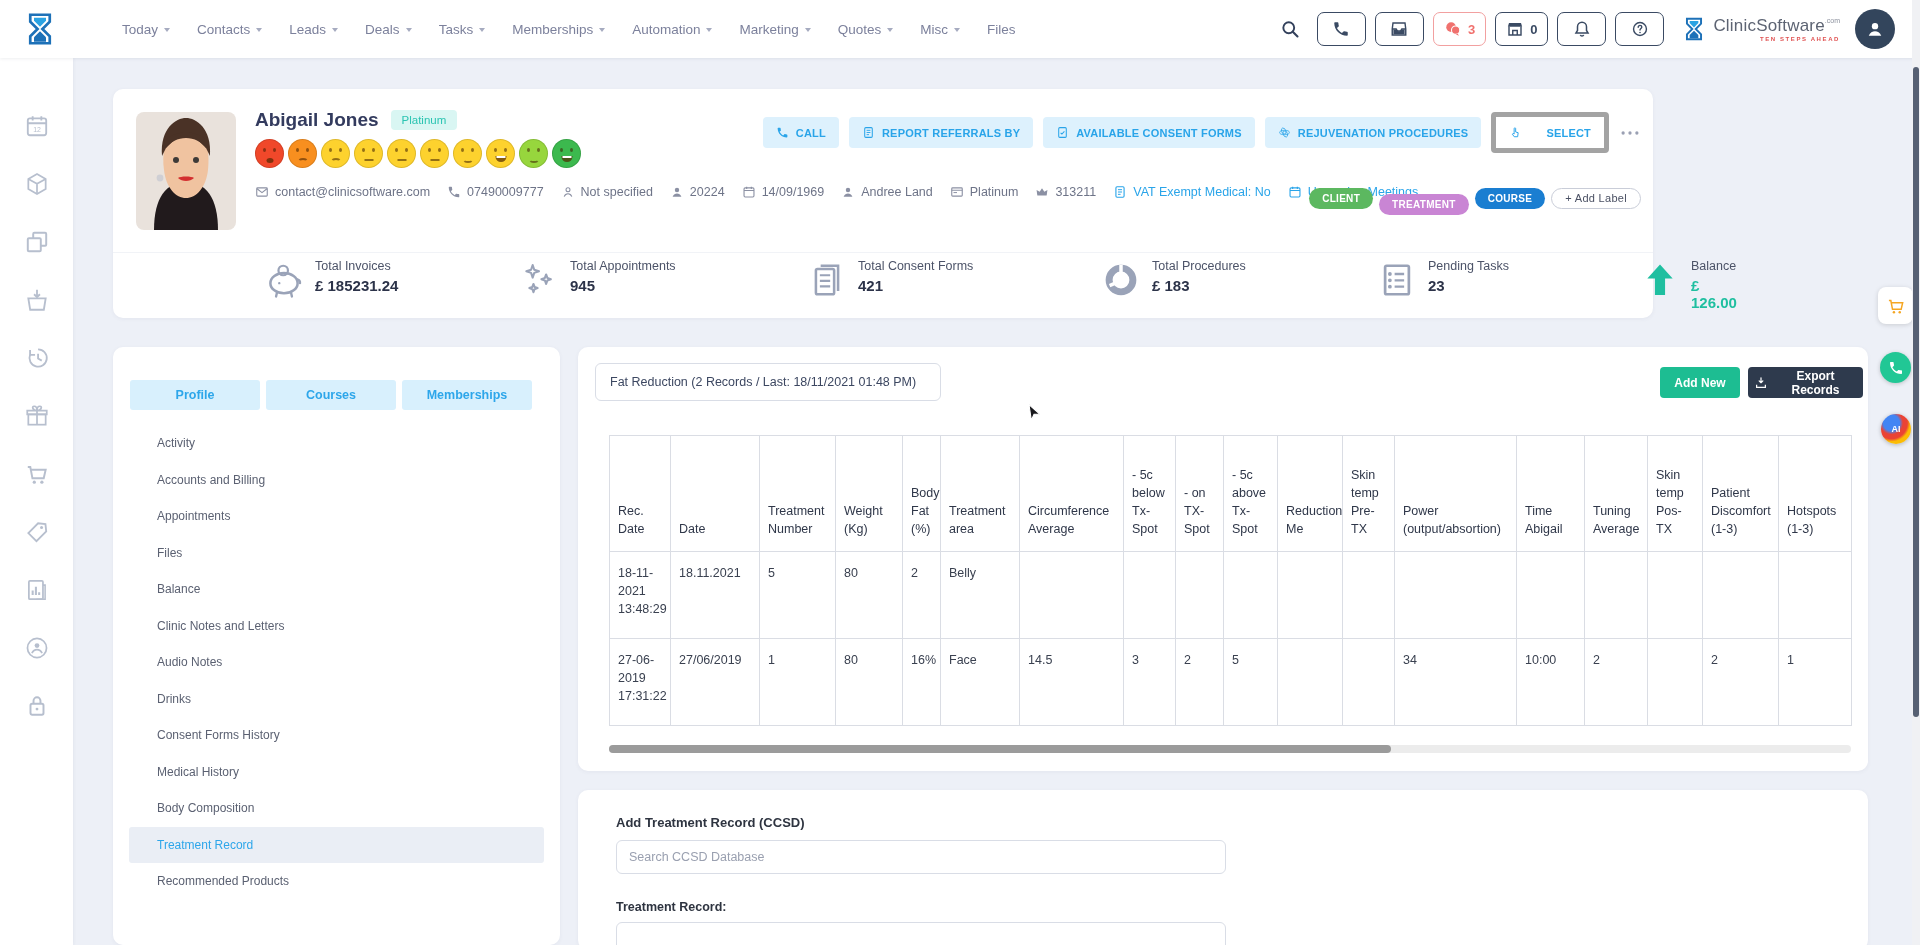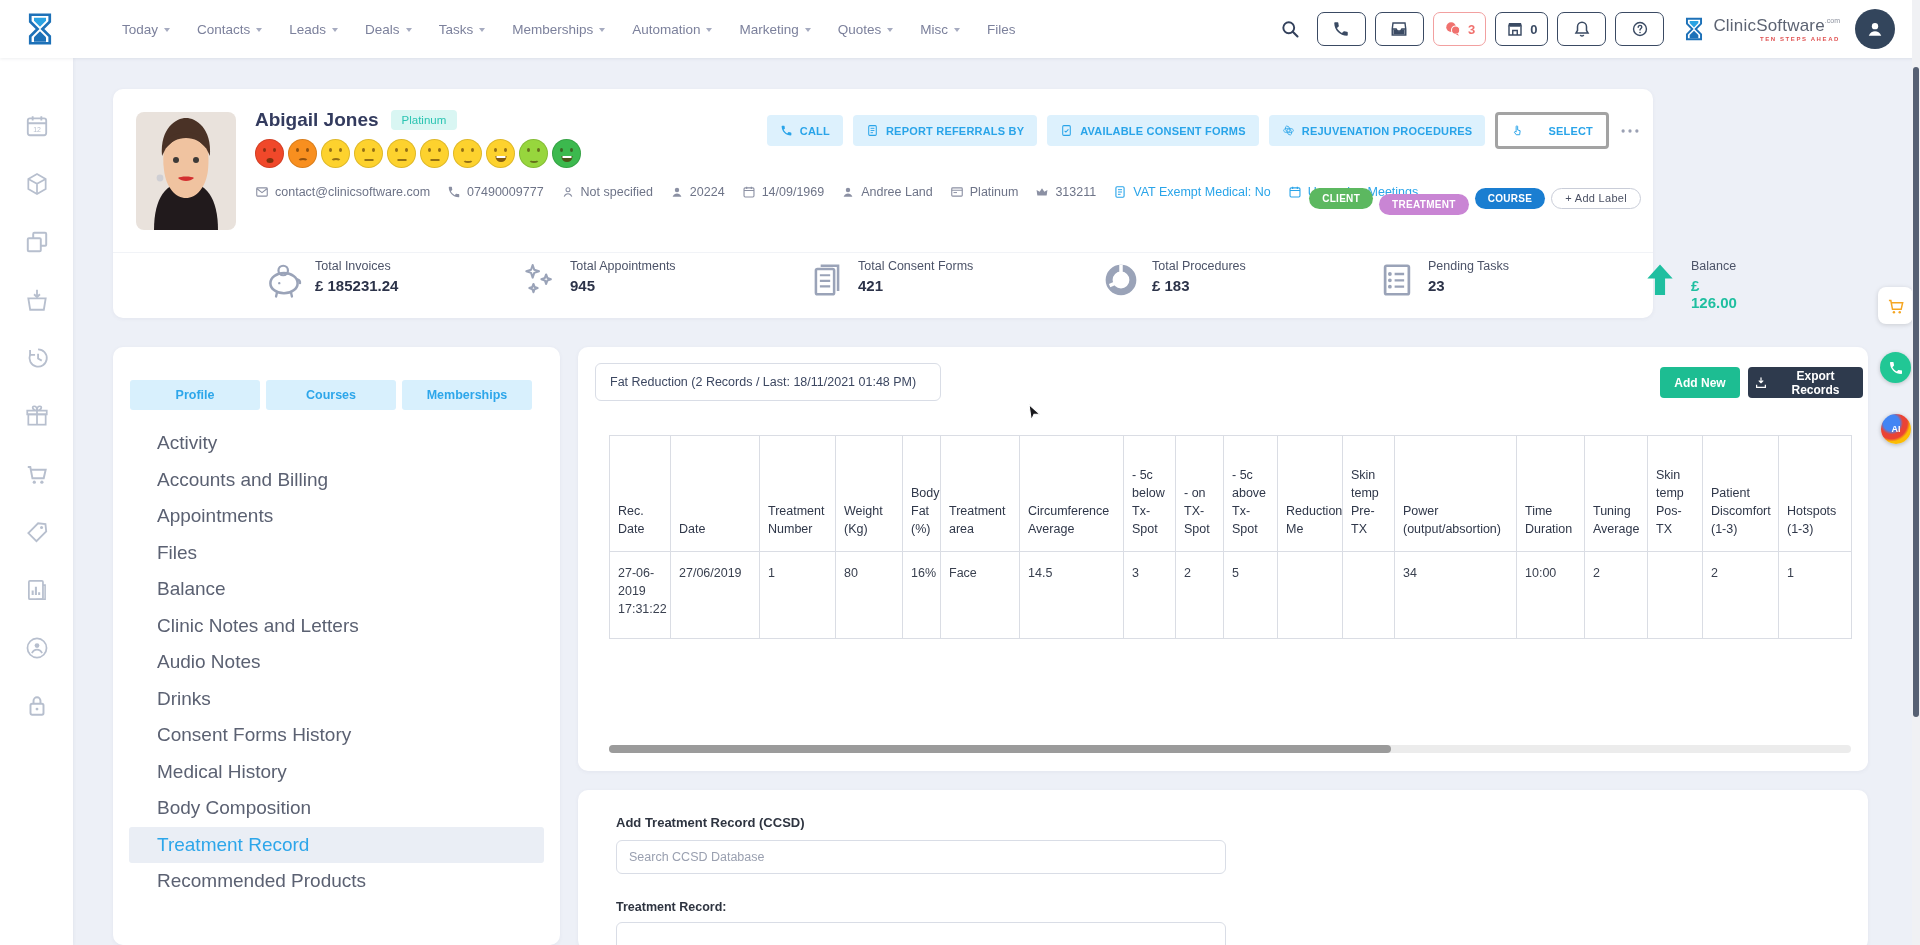--- a/index.html
+++ b/index.html
@@ -64,38 +64,38 @@
   .citem .ico{width:14px;height:14px;color:#8b90a3;}
   .citem.accent{color:#29a4e9;}
   .citem.accent .ico{color:#29a4e9;}
   #labelrow{position:absolute;right:12px;top:92px;display:flex;align-items:center;gap:6px;}
   .pill{height:21px;display:flex;align-items:center;padding:0 13px;border-radius:11px;font-size:10px;font-weight:bold;color:#fff;letter-spacing:.3px;}
   .pill.add{background:#fff;border:1px solid #c9cdd8;color:#4a5063;font-weight:normal;font-size:11px;cursor:pointer;}
   #actionrow{position:absolute;right:12px;top:23px;display:flex;align-items:center;gap:10px;}
   .abtn{display:flex;align-items:center;gap:7px;background:#ddf1fd;color:#29a4e9;border:none;border-radius:4px;
     padding:9px 13px;font-size:11px;font-weight:bold;letter-spacing:.2px;cursor:pointer;white-space:nowrap;}
   .abtn .ico{width:13px;height:13px;}
-  .abtn.select{background:#fff;border:3px solid #a3a3a3;gap:24px;}
+  .abtn.select{background:#fff;border:5px solid #a3a3a3;gap:24px;}
   .dots{width:22px;height:22px;color:#9aa0b3;cursor:pointer;}
   .stats-sep{position:absolute;left:0;right:0;top:163px;border-top:1px solid #f1f3f7;}
   #statsrow{position:absolute;left:0;top:170px;width:100%;height:52px;}
   .stat{position:absolute;display:flex;align-items:flex-start;gap:12px;}
   .stat .ico{width:38px;height:38px;color:#9aa3b8;margin-top:2px;}
   .stat .ico.teal{color:#1fbfa0;}
   .stat-label{font-size:12.5px;color:#4c5368;}
   .stat-value{font-size:15px;font-weight:bold;color:#2c3349;margin-top:4px;}
   .stat-value.teal{color:#1fbfa0;}
 
   
   #paneltabs{position:absolute;left:17px;top:33px;display:flex;gap:6px;}
   .ptab{width:130px;height:30px;background:#d8f0fd;color:#2da6ea;font-size:12.5px;font-weight:bold;
     display:flex;align-items:center;justify-content:center;border-radius:3px;cursor:pointer;}
   #panellist{position:absolute;left:0;top:78px;right:0;}
   .pitem{height:36.5px;display:flex;align-items:center;padding-left:28px;margin:0 16px;border-radius:3px;
-    font-size:19px;color:#5b6172;cursor:pointer;white-space:nowrap;}
+    font-size:12px;color:#5b6172;cursor:pointer;white-space:nowrap;}
   .pitem.active{background:#eaeef5;color:#2da6ea;padding-left:28px;}
 
   
   .selector{position:absolute;left:17px;top:16px;width:346px;height:38px;border:1px solid #d9dde6;border-radius:6px;
     display:flex;align-items:center;padding:0 14px;font-size:12.5px;color:#3c4761;cursor:pointer;background:#fff;}
   .btn-addnew{position:absolute;left:1082px;top:20px;width:80px;height:31px;background:#1dbd92;color:#fff;border:none;
     border-radius:4px;font-size:12px;font-weight:bold;cursor:pointer;}
   .btn-export{position:absolute;left:1170px;top:20px;width:115px;height:31px;background:#2e3a4d;color:#fff;border:none;
     border-radius:4px;font-size:12px;font-weight:bold;cursor:pointer;display:flex;align-items:center;justify-content:center;gap:6px;}
   .btn-export .ico{width:14px;height:14px;}
@@ -711,28 +711,48 @@
           <th>Weight (Kg)</th>
           <th>Body Fat (%)</th>
           <th>Treatment area</th>
           <th>Circumference Average</th>
           <th>- 5c below Tx- Spot</th>
           <th>- on TX- Spot</th>
           <th>- 5c above Tx- Spot</th>
           <th>Reduction Me</th>
           <th>Skin temp Pre- TX</th>
           <th>Power (output/absortion)</th>
-          <th>Time Duration</th>
+          <th>Time Abigail</th>
           <th>Tuning Average</th>
           <th>Skin temp Pos- TX</th>
           <th>Patient Discomfort (1-3)</th>
           <th>Hotspots (1-3)</th>
         </tr>
       </thead>
     <tbody id="tbody">
+        <tr>
+          <td>18-11- 2021 13:48:29</td>
+          <td>18.11.2021</td>
+          <td>5</td>
+          <td>80</td>
+          <td>2</td>
+          <td>Belly</td>
+          <td></td>
+          <td></td>
+          <td></td>
+          <td></td>
+          <td></td>
+          <td></td>
+          <td></td>
+          <td></td>
+          <td></td>
+          <td></td>
+          <td></td>
+          <td></td>
+        </tr>
         <tr>
           <td>27-06- 2019 17:31:22</td>
           <td>27/06/2019</td>
           <td>1</td>
           <td>80</td>
           <td>16%</td>
           <td>Face</td>
           <td>14.5</td>
           <td>3</td>
           <td>2</td>

